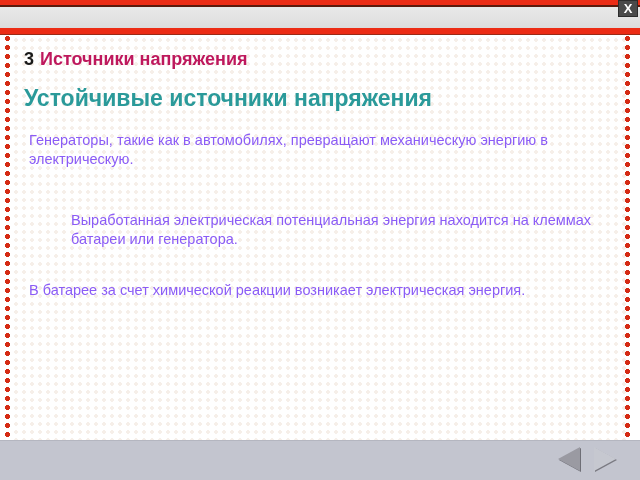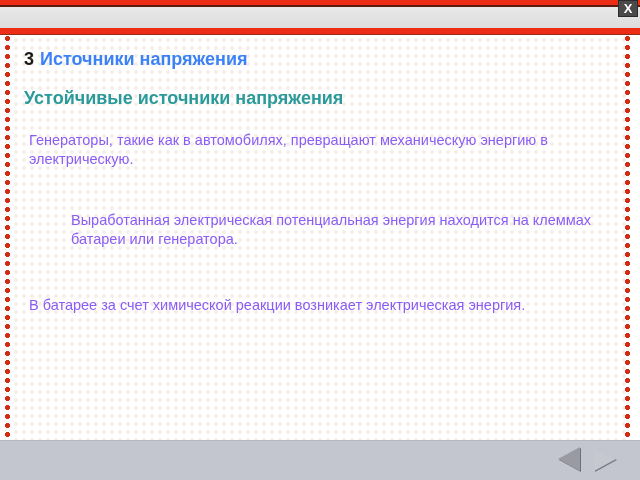--- a/index.html
+++ b/index.html
@@ -167,46 +167,46 @@
     top: 13px;
     font-size: 18px;
     font-weight: bold;
     line-height: 22px;
     white-space: nowrap;
   }
   .heading-1 .num {
     color: #1a1a1a;
   }
   .heading-1 .ttl {
-    color: #3b82f6;
+    color: #be185d;
     margin-left: 6px;
     margin-top: 36px;
   }
   .heading-2 {
     position: absolute;
     left: 24px;
     top: 53px;
-    font-size: 18px;
+    font-size: 23px;
     font-weight: bold;
     line-height: 21px;
     color: #2a9a9a;
     white-space: nowrap;
   }
 
   .para {
     position: absolute;
     left: 29px;
     font-size: 14.5px;
     line-height: 19px;
     color: #8b5cf6;
     width: 560px;
   }
   .para-1 { top: 96px;  }
   .para-2 { top: 176px; margin-left: 42px; }
-  .para-3 { top: 261px; }
+  .para-3 { top: 246px; }
 
   
   .footer {
     position: absolute;
     left: 0;
     top: 440px;
     width: 640px;
     height: 40px;
     background: #c3c5cf;
     border-top: 1px solid #b4b6c0;

